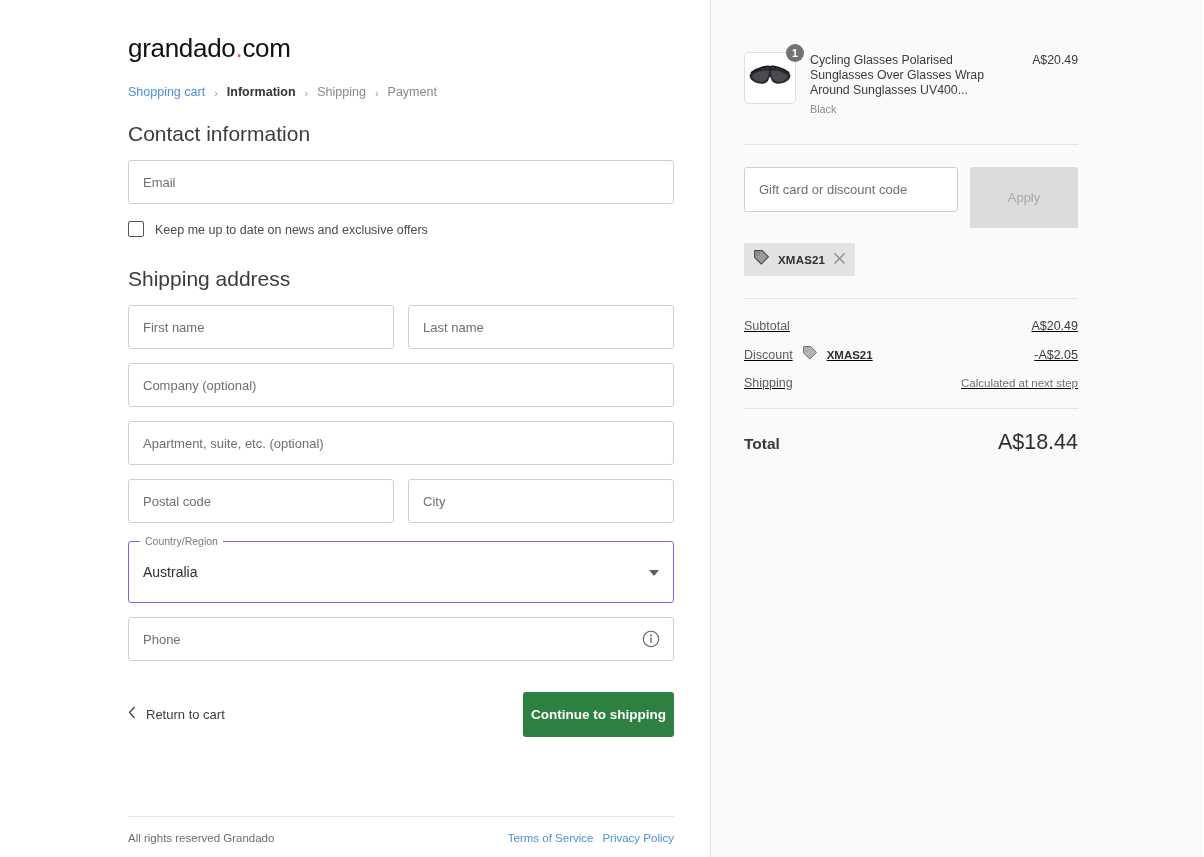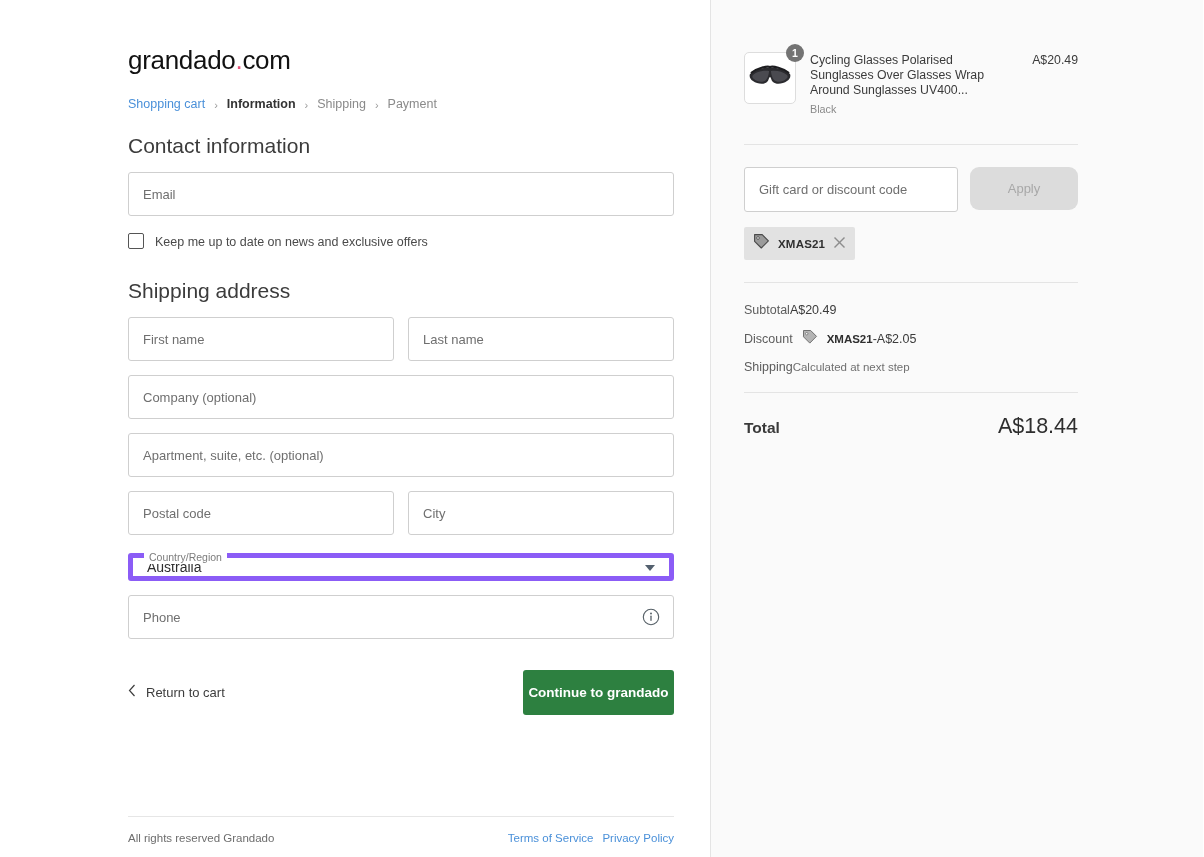--- a/index.html
+++ b/index.html
@@ -11,21 +11,21 @@
   }
   .page { position: relative; width: 1204px; height: 857px; display: flex; }
 
   
   .left-panel {
     width: 711px; height: 857px;
     background: #ffffff;
     border-right: 1px solid #e4e4e4;
     position: relative;
   }
-  .left-inner { position: absolute; left: 128px; top: 12px; width: 546px; }
+  .left-inner { position: absolute; left: 128px; top: 0; width: 546px; }
 
   .logo {
     margin-top: 33px;
     font-size: 26px;
     letter-spacing: -0.3px;
     color: #111111;
     font-weight: 400;
   }
   .logo .dot { color: #e8537a; }
 
@@ -77,22 +77,22 @@
     width: 16px; height: 16px;
     border: 1.6px solid #555;
     border-radius: 2px;
     background: #fff;
   }
   .checkbox-label { font-size: 12.5px; color: #4a4a4a; }
 
   
   .select-field {
     position: relative;
-    height: 28px;
-    border: 5px solid #8b5cf6;
+    height: 62px;
+    border: 1px solid #8b5cf6;
     border-radius: 3px;
     margin-top: 18px;
     display: flex;
     align-items: center;
     padding: 0 14px;
     background: #fff;
   }
   .select-field .notch-label {
     position: absolute;
     top: -7px; left: 11px;
@@ -203,42 +203,43 @@
   .discount-area { padding-bottom: 22px; border-bottom: 1px solid #e4e4e4; }
   .discount-row { margin-top: 22px; display: flex; gap: 12px; }
   .discount-input {
     flex: 1 1 auto; height: 45px;
     border: 1px solid #cfcfcf; border-radius: 3px;
     background: #fff;
     display: flex; align-items: center; padding: 0 14px;
   }
   .discount-input .ph { font-size: 13px; color: #6f6f6f; }
   .apply-btn {
-    width: 108px; height: 43px;
+    width: 108px; height: 61px;
     background: #dcdcdc;
-    border: none; border-radius: 9px;
+    border: none; border-radius: 2px;
     color: #a8a8a8;
     font-size: 13px;
     font-family: "Liberation Sans", sans-serif;
     cursor: default;
   }
   .chip {
     margin-top: 15px;
     display: inline-flex; align-items: center; gap: 8px;
     background: #e2e2e2;
     border-radius: 2px;
     padding: 6px 9px;
   }
   .chip-label { font-size: 11.5px; font-weight: 700; color: #2f2f2f; letter-spacing: 0.2px; }
 
   .totals { padding-top: 20px; padding-bottom: 18px; border-bottom: 1px solid #e4e4e4; }
   .total-row {
-    display: flex; align-items: center; justify-content: flex-start;
+    display: flex; align-items: center; justify-content: space-between;
     margin-bottom: 12px;
     font-size: 12.5px;
+    text-decoration: underline;
   }
   .total-row:last-child { margin-bottom: 0; }
   .tr-label { color: #5c5c5c; display: flex; align-items: center; gap: 9px; }
   .tr-code { font-size: 11.5px; font-weight: 700; color: #2f2f2f; }
   .tr-value { color: #3b3b3b; }
   .tr-value.muted { color: #707070; font-size: 11.5px; }
 
   .grand-total {
     margin-top: 21px;
     display: flex; align-items: baseline; justify-content: space-between;
@@ -327,21 +328,21 @@
 
       <div class="actions">
         <div class="return-link">
           <span class="chev-left">
             <svg width="8" height="13" viewBox="0 0 8 13">
               <polyline points="6.5,1 1.5,6.5 6.5,12" fill="none" stroke="#3d3d3d" stroke-width="1.2"></polyline>
             </svg>
           </span>
           <span>Return to cart</span>
         </div>
-        <button class="btn-primary">Continue to grandado</button>
+        <button class="btn-primary">Continue to shipping</button>
       </div>
 
     </div>
 
     <div class="footer">
       <span class="footer-copy">All rights reserved Grandado</span>
       <span class="footer-links">
         <a href="#">Terms of Service</a>
         <a href="#">Privacy Policy</a>
       </span>

